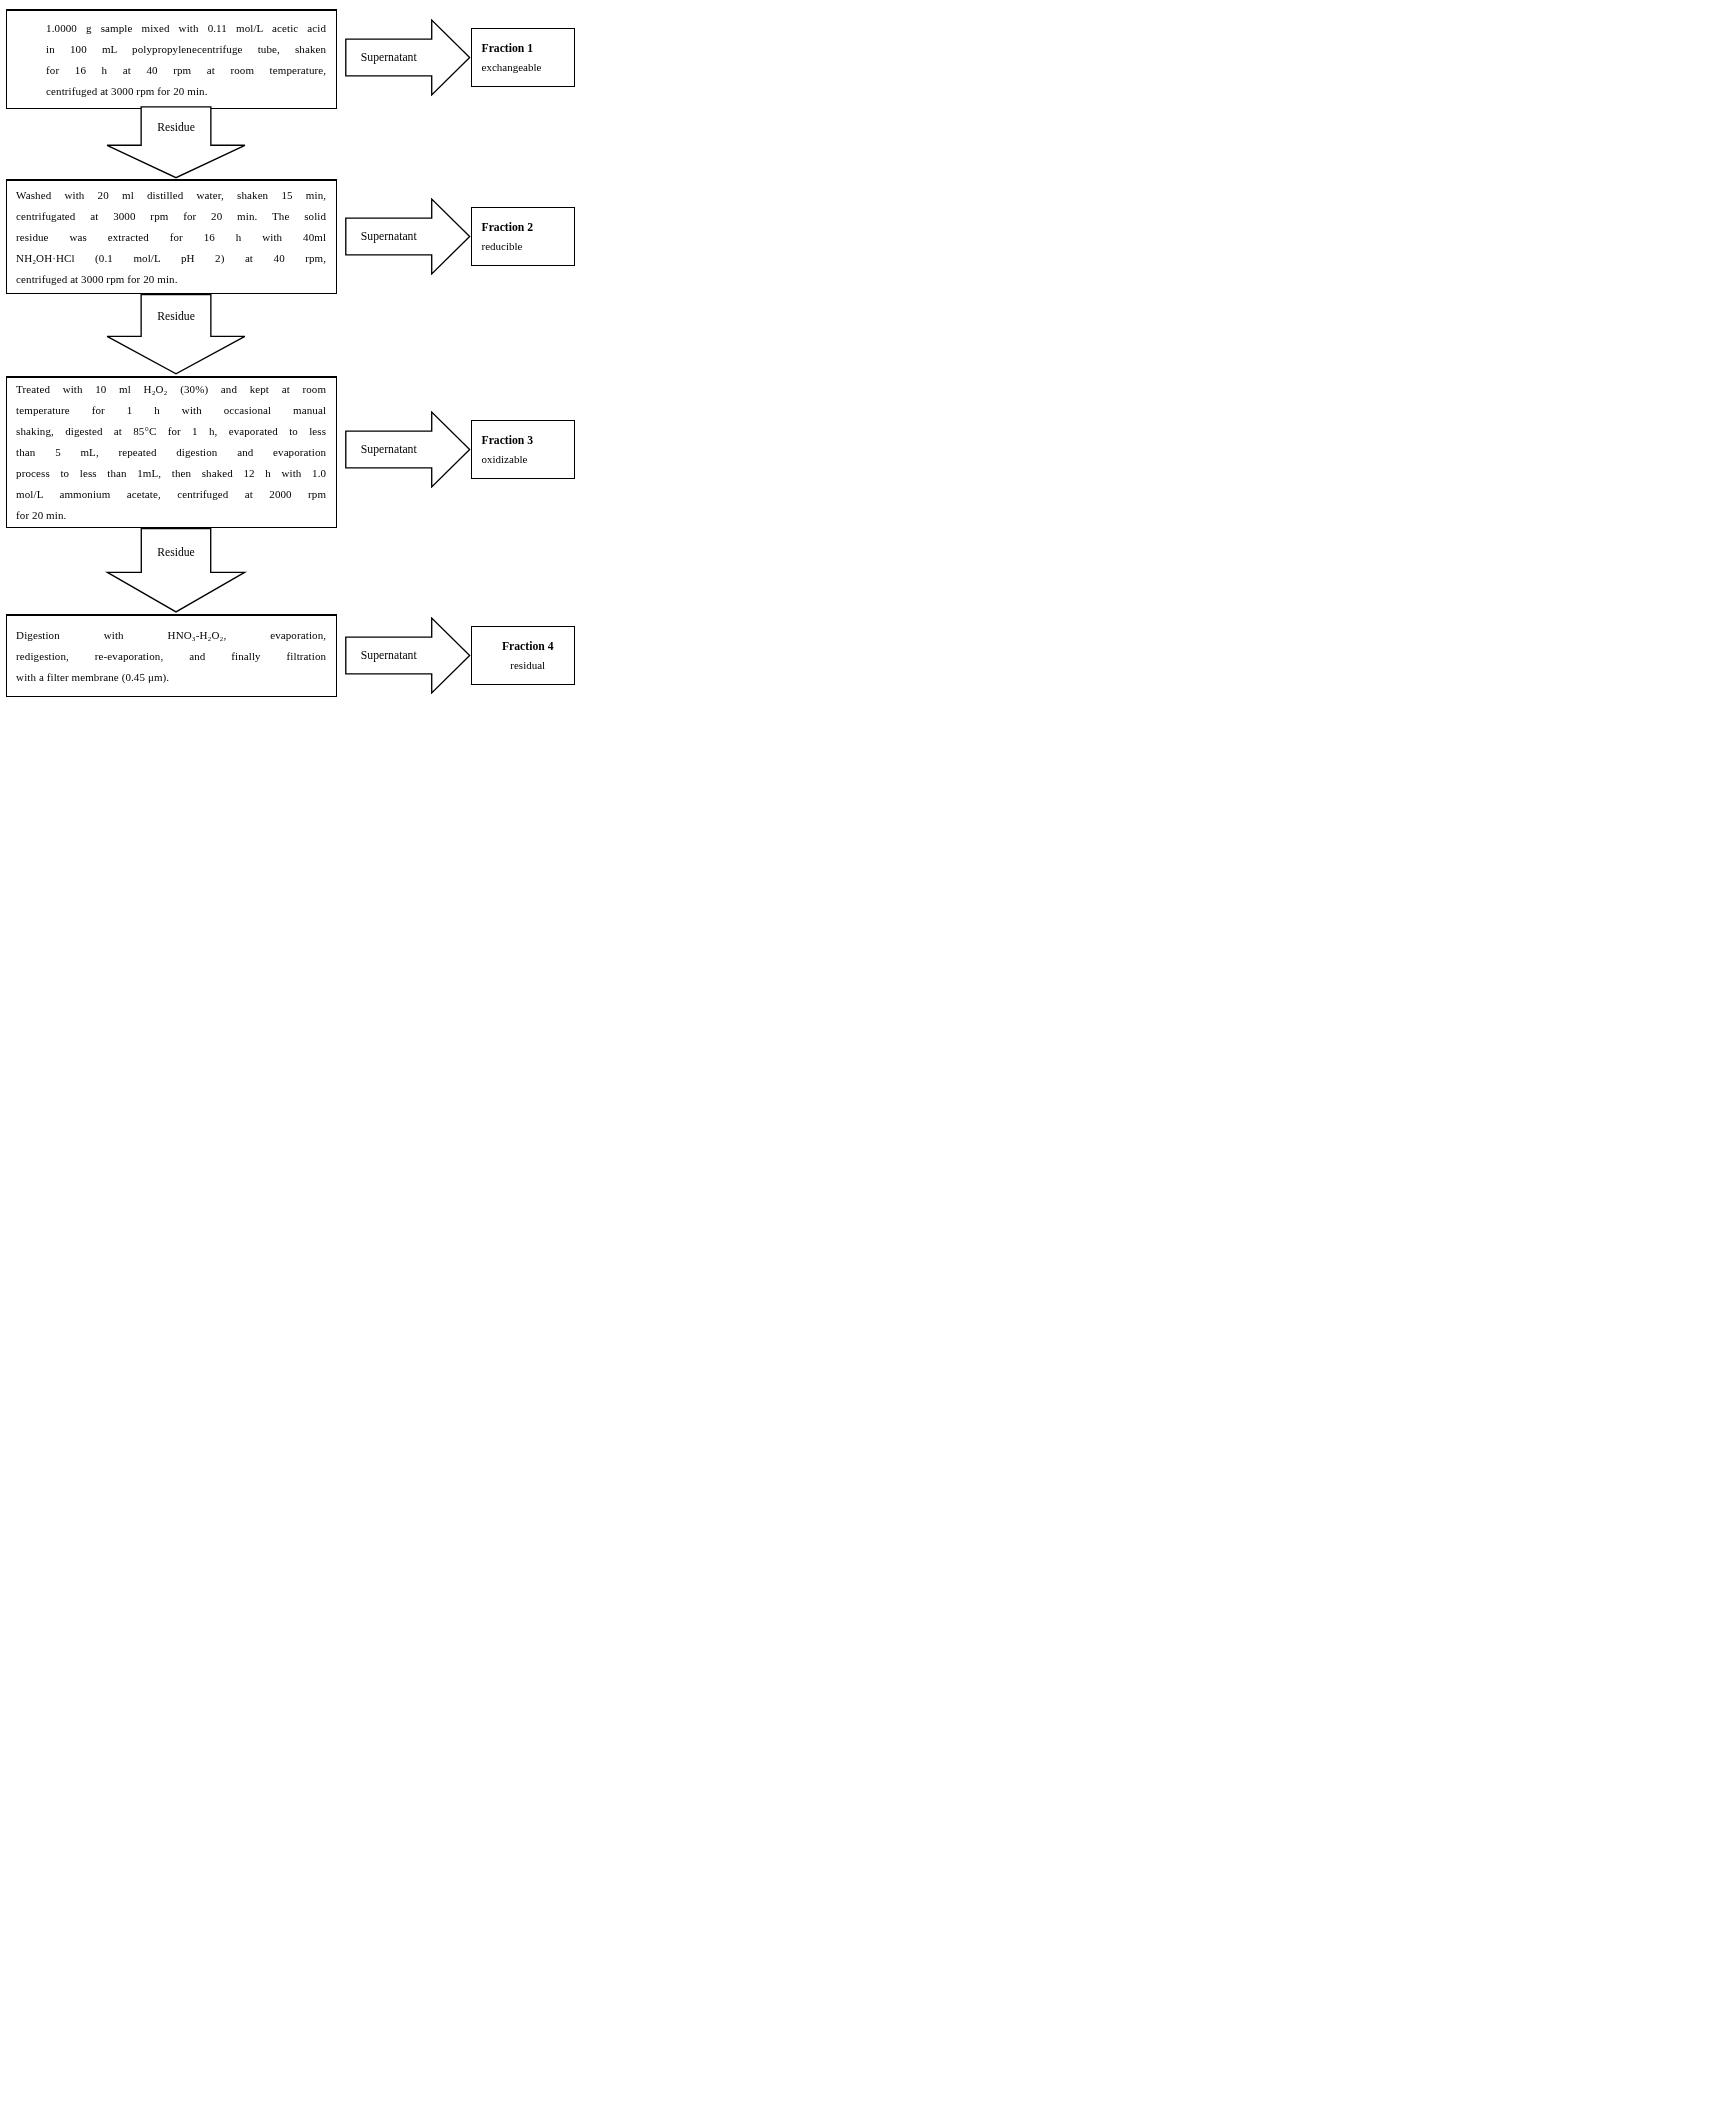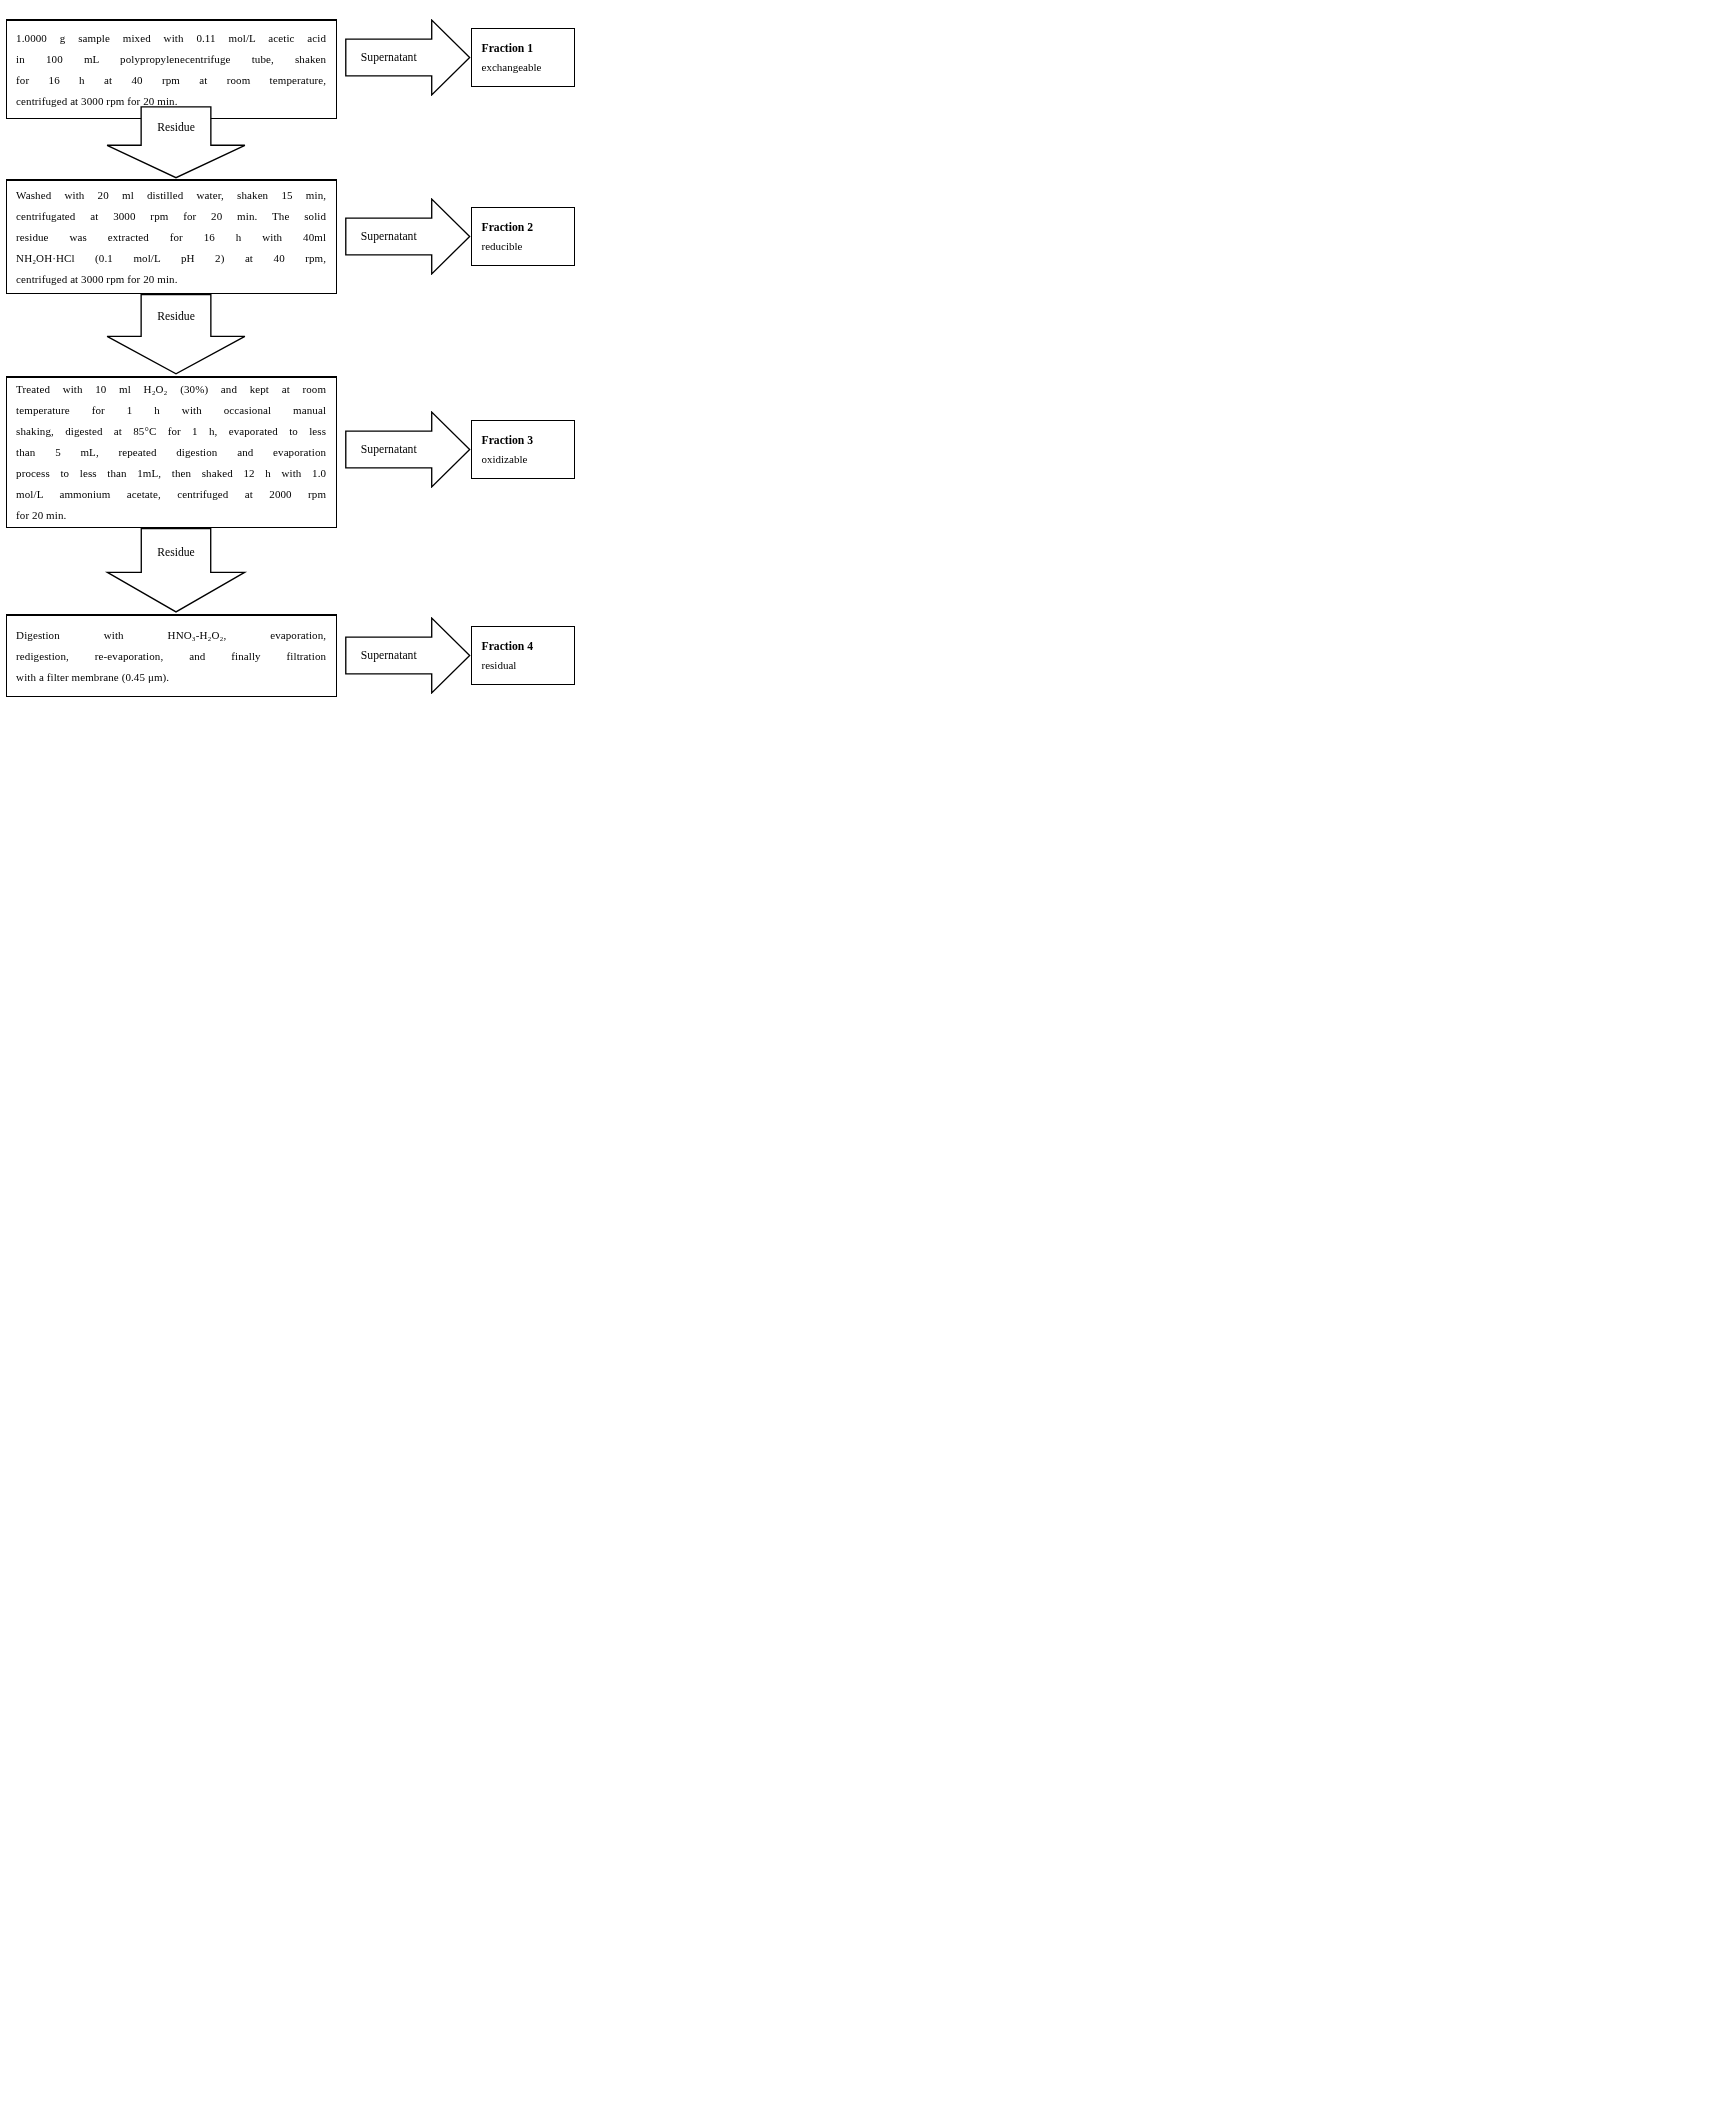--- a/index.html
+++ b/index.html
@@ -32,21 +32,21 @@
   .ptext {
     width: 100%;
     padding: 0 9.5px;
     font-size: 11px;
     line-height: 21px;
     letter-spacing: 0.1px;
   }
   .ptext .ln { text-align: justify; }
   .ptext .ln.just { text-align-last: justify; }
 
-  #p1 { top: 19px;   height: 100px; }
+  #p1 { top: 9px;   height: 100px; padding-left: 30px; }
   #p2 { top: 179px;  height: 115px; }
   #p3 { top: 376px;  height: 152px; }
   #p4 { top: 614px; height: 83px; }
 
   
   .res {
     position: absolute;
     left: 106px;
     width: 140px;
     overflow: visible;
@@ -91,21 +91,21 @@
     background: #ffffff;
     display: flex;
     flex-direction: column;
     justify-content: center;
     padding-left: 9.5px;
     gap: 7.3px;
   }
   #f1 { top: 28px; }
   #f2 { top: 207px; }
   #f3 { top: 420px; }
-  #f4 { top: 626px; }
+  #f4 { top: 626px; align-items: center; }
 
   .ftitle { font-weight: bold; font-size: 11.7px; line-height: 1; }
   .fsub   { font-size: 11px; line-height: 1; }
 </style>
 </head>
 <body>
 
 <div class="canvas">
 
   <div class="pbox" id="p1">

